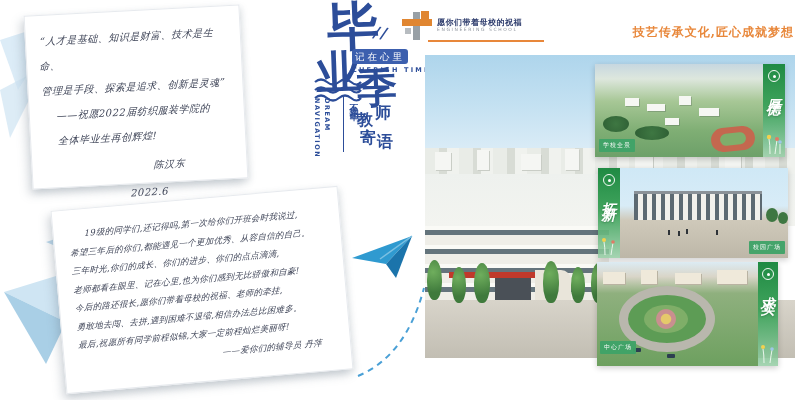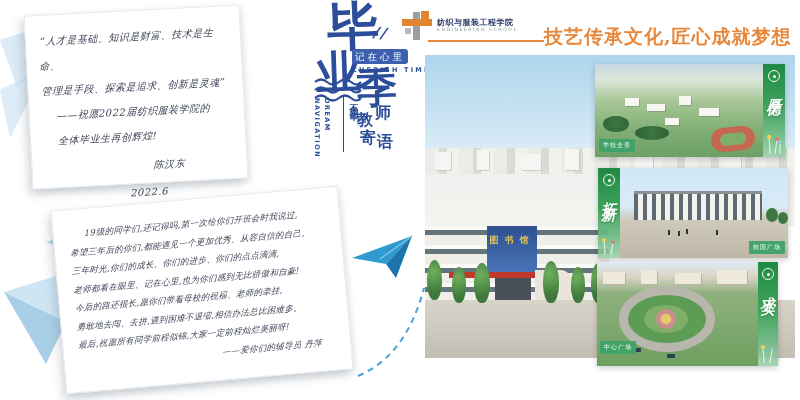--- a/index.html
+++ b/index.html
@@ -48,21 +48,21 @@
   .t-sub{left:357px;top:103px;width:44px;height:56px;}
   .t-sub span{position:absolute;font-size:16px;font-family:"DejaVu Serif","Liberation Serif",serif;
               font-weight:bold;color:var(--title-blue);}
 
   
   .logo{left:400px;top:9px;width:34px;height:33px;}
   .logo div{position:absolute;}
   .logo-cn{left:437px;top:17px;font-size:8px;font-weight:bold;color:#2b3a6b;letter-spacing:.5px;}
   .logo-en{left:437px;top:27px;font-size:4.5px;color:#8d939c;letter-spacing:1.6px;}
   .logo-line{left:428px;top:40px;width:116px;height:2px;background:var(--orange);}
-  .slogan{right:6px;top:24px;width:250px;font-size:19px;font-weight:bold;
+  .slogan{right:6px;top:24px;width:250px;text-align:right;font-size:12px;font-weight:bold;
           color:var(--orange);letter-spacing:1px;font-family:"DejaVu Serif","Liberation Serif",serif;}
 
   
   .photo-main{left:425px;top:55px;width:370px;height:303px;overflow:hidden;}
   .pm-sky{left:0;top:0;width:370px;height:100px;background:linear-gradient(180deg,#aed5ec 0%,#c6e2f2 55%,#ddedf7 100%);}
   .pm-city{left:0;top:93px;width:370px;height:26px;
            background:repeating-linear-gradient(90deg,#e9ece7 0 14px,#d8dcd5 14px 22px,#f0f2ee 22px 34px);}
   .pm-city div{position:absolute;background:#f5f6f3;box-shadow:1px 1px 0 #c9cdc6;}
   .pm-haze{left:0;top:119px;width:370px;height:52px;background:linear-gradient(180deg,#eef1ee,#f3f4f0);}
   .pm-bldg{left:0;top:171px;width:184px;height:76px;
@@ -198,40 +198,37 @@
     <span style="left:3px;top:25px">寄</span>
     <span style="left:20px;top:29px">语</span>
   </div>
 
   <div class="abs logo">
     <div style="left:13px;top:3px;width:7px;height:28px;background:#98a0a6"></div>
     <div style="left:2px;top:10px;width:30px;height:7px;background:#e08631"></div>
     <div style="left:21px;top:2px;width:8px;height:8px;background:#e08631"></div>
     <div style="left:5px;top:19px;width:6px;height:6px;background:#b7bcc0"></div>
   </div>
-  <div class="abs logo-cn">纺织与服装工程学院</div>
+  <div class="abs logo-cn">愿你们带着母校的祝福</div>
   <div class="abs logo-en">ENGINEERING SCHOOL</div>
   <div class="abs logo-line"></div>
   <div class="abs slogan">技艺传承文化,匠心成就梦想</div>
 
   <div class="abs photo-main">
     <div class="abs pm-sky"></div>
     <div class="abs pm-city">
       <div style="left:10px;top:4px;width:16px;height:18px"></div>
       <div style="left:52px;top:2px;width:12px;height:20px"></div>
       <div style="left:96px;top:6px;width:20px;height:16px"></div>
       <div style="left:140px;top:1px;width:14px;height:21px"></div>
       <div style="left:210px;top:5px;width:18px;height:17px"></div>
       <div style="left:300px;top:3px;width:16px;height:19px"></div>
     </div>
     <div class="abs pm-haze"></div>
     <div class="abs pm-bldg"></div>
-    <div class="abs pm-glass">
-      <span class="pm-sign">图书馆</span>
-    </div>
     <div class="abs pm-banner"></div>
     <div class="abs pm-entry"></div>
     <div class="abs pm-wall"></div>
     <div class="abs pm-plaza"></div>
     <div class="tree" style="left:2px;top:205px;width:15px;height:40px"></div>
     <div class="tree" style="left:27px;top:212px;width:14px;height:36px"></div>
     <div class="tree" style="left:49px;top:208px;width:16px;height:40px"></div>
     <div class="tree" style="left:118px;top:206px;width:16px;height:42px"></div>
     <div class="tree" style="left:146px;top:212px;width:14px;height:36px"></div>
     <div class="tree" style="left:166px;top:208px;width:15px;height:40px"></div>

